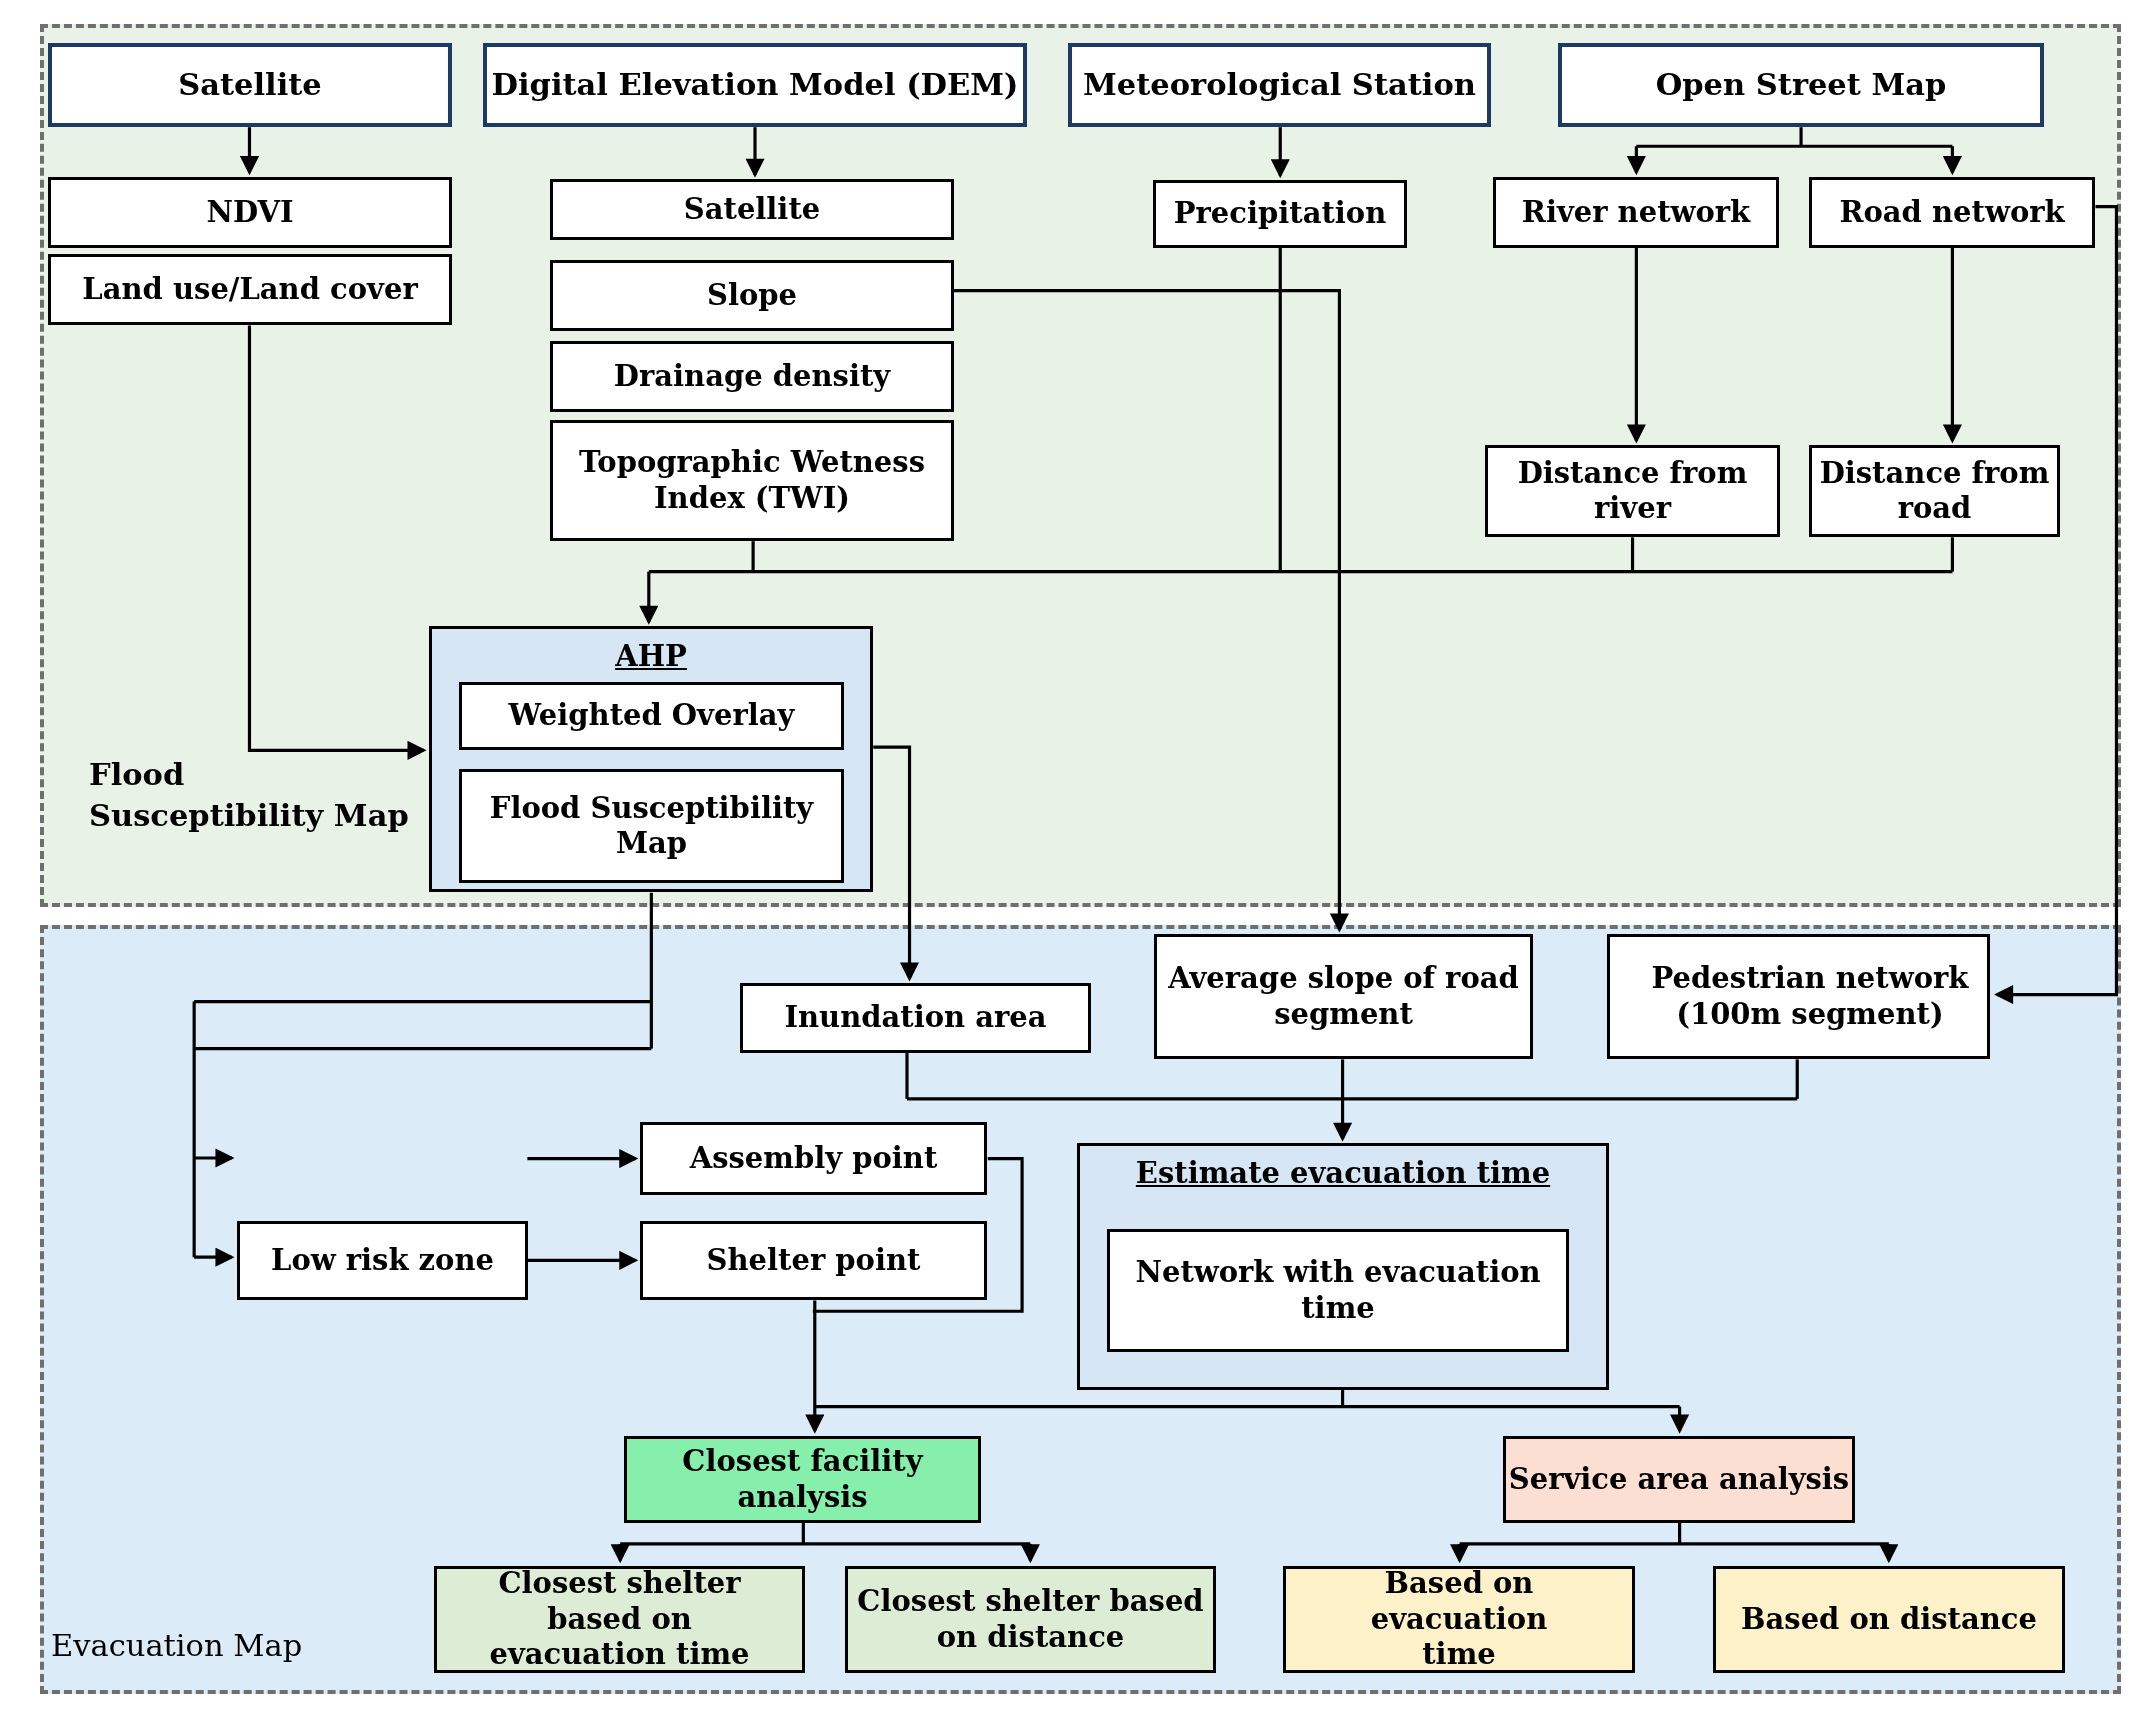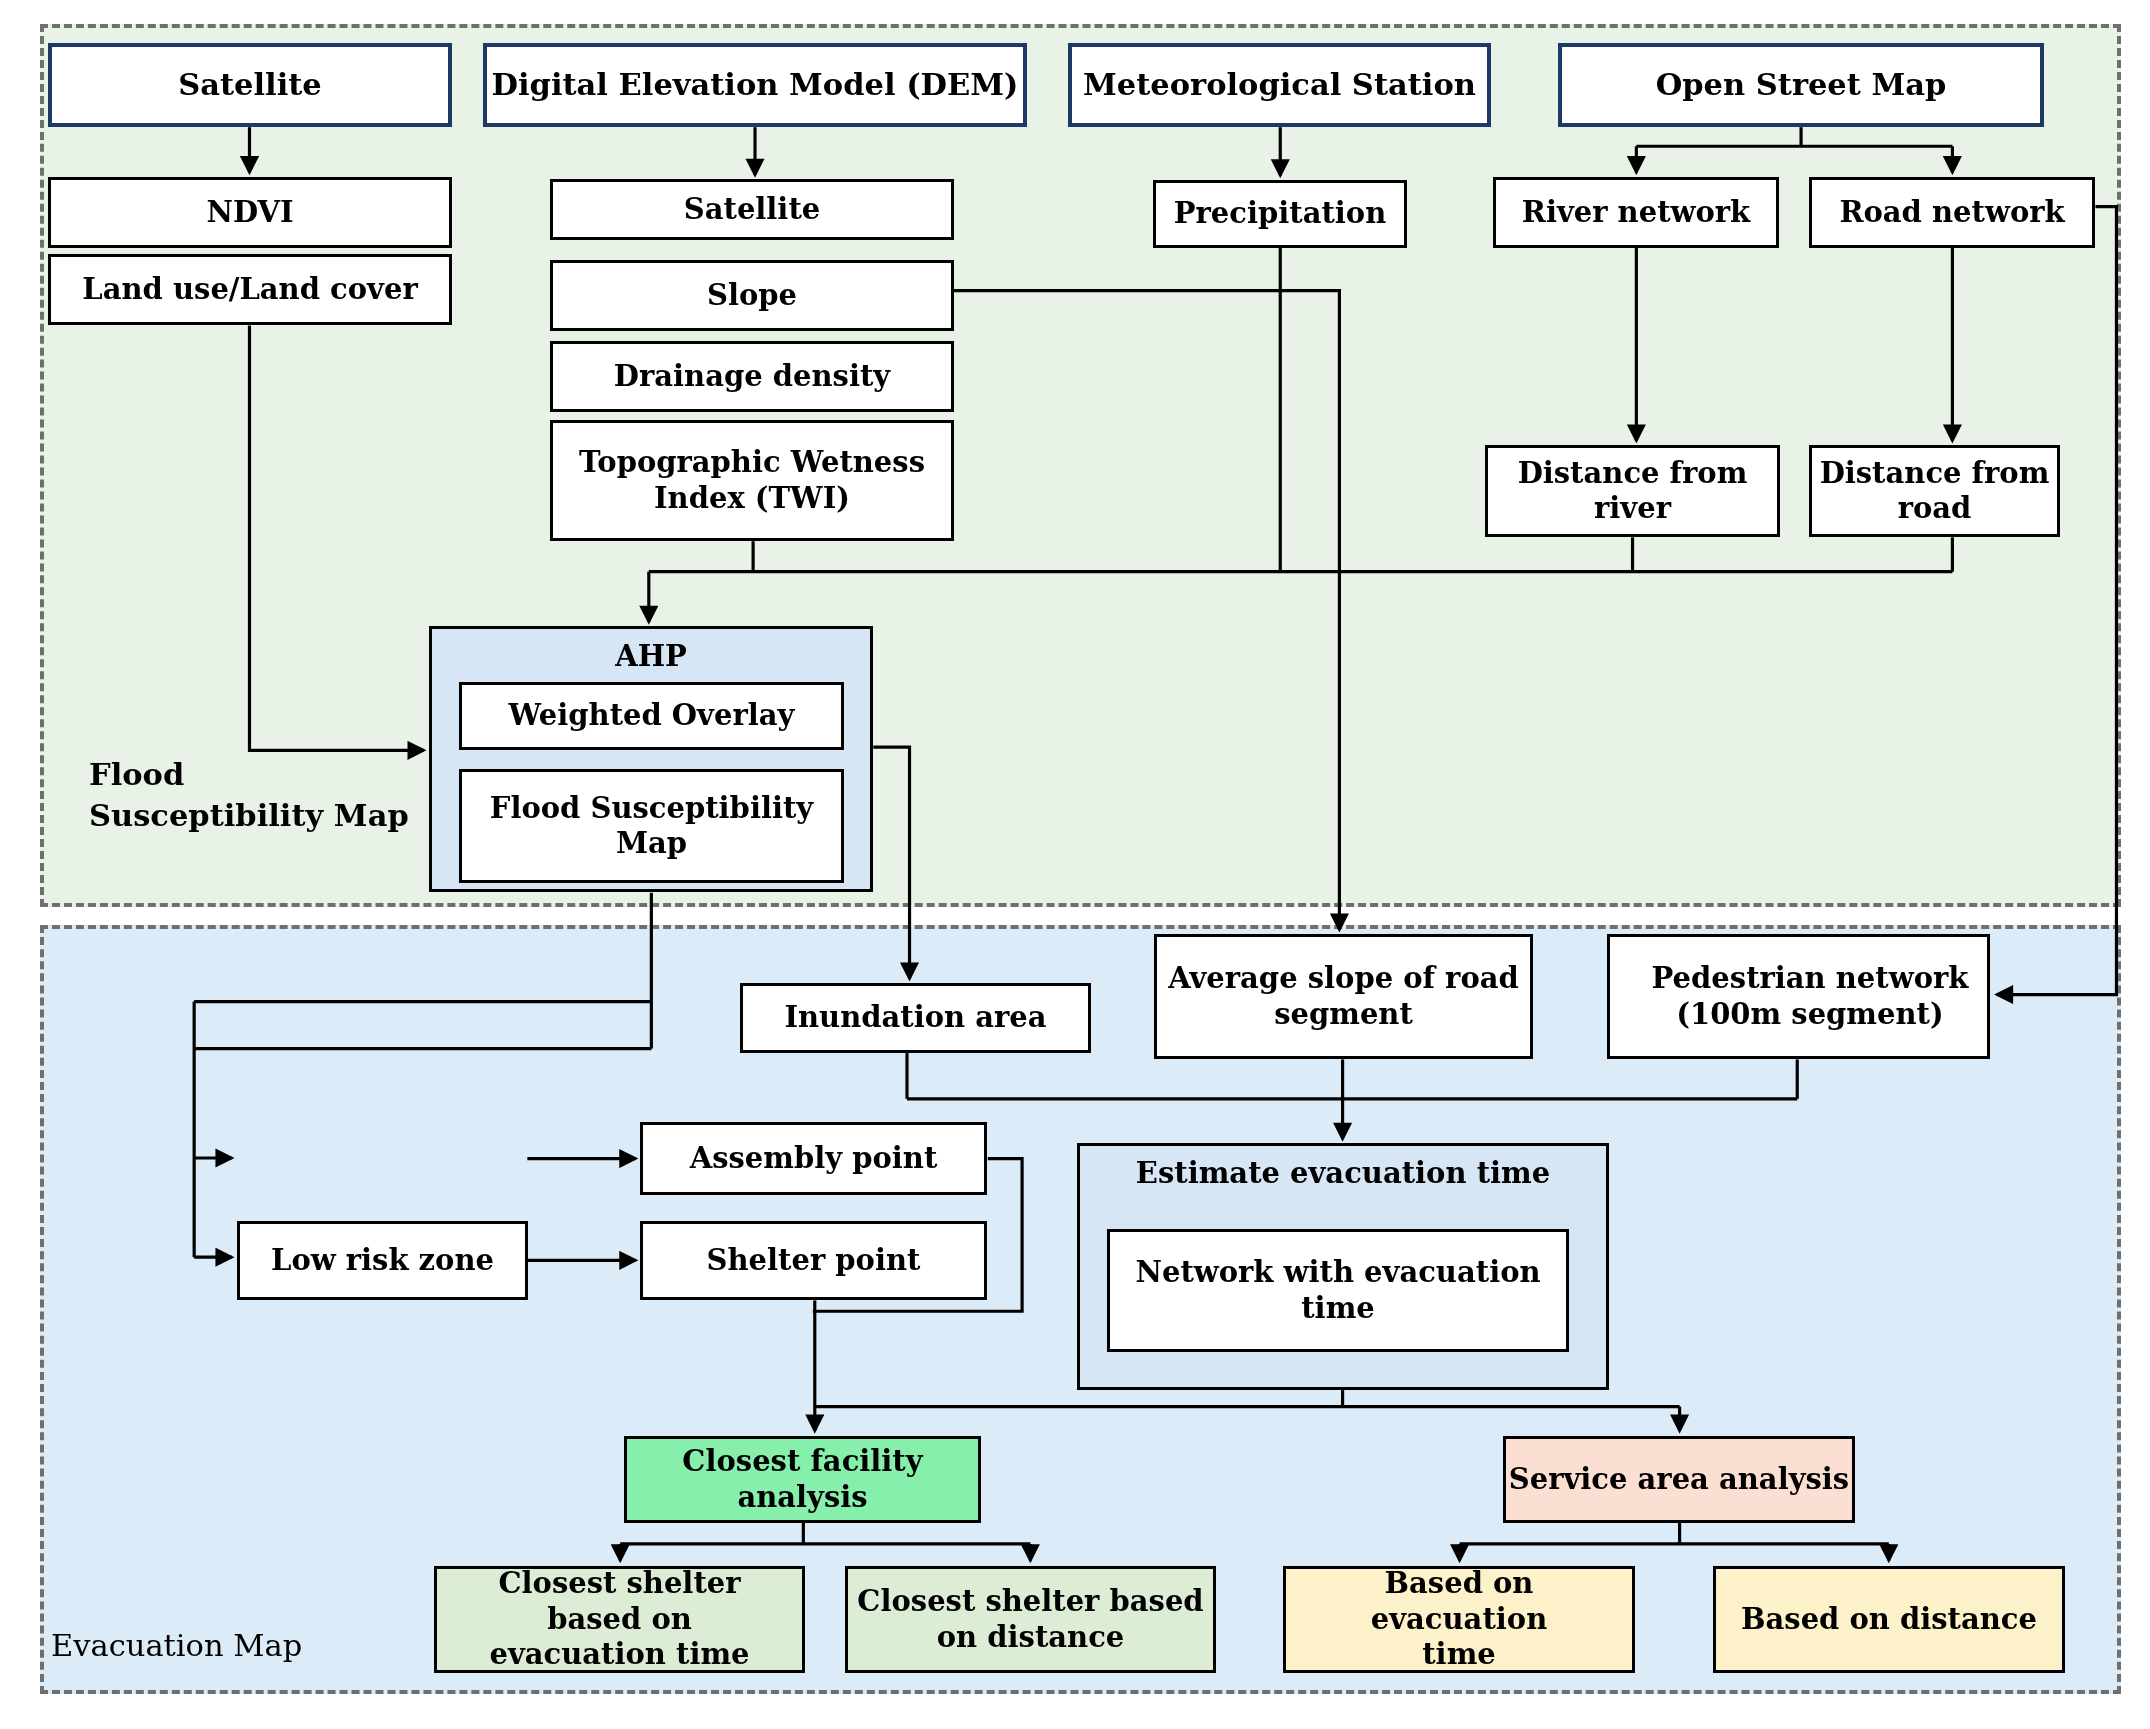--- a/index.html
+++ b/index.html
@@ -7,21 +7,21 @@
           font-family:"DejaVu Serif","Liberation Serif",serif;color:#000;}
   .region{position:absolute;border:4.5px dashed #6f6f6f;box-sizing:border-box;}
   #region-flood{left:40px;top:23.5px;width:2081px;height:883px;background:#e9f2e7;}
   #region-evac{left:40px;top:925px;width:2081px;height:769px;background:#dcebf8;}
   svg.wires{position:absolute;left:0;top:0;width:2151px;height:1729px;pointer-events:none;}
   .box{position:absolute;display:flex;align-items:center;justify-content:center;text-align:center;
        background:#ffffff;border:3.8px solid #000;box-sizing:border-box;font-weight:bold;
        font-size:29px;line-height:1.22;}
   .src{border:4.5px solid #1c3a63;font-size:30.5px;}
   .group{position:absolute;background:#d7e6f4;border:3.8px solid #000;box-sizing:border-box;}
-  .group-title{position:absolute;left:0;right:0;top:10.2px;text-align:center;font-weight:bold;font-size:29px;}
+  .group-title{position:absolute;left:0;right:0;top:10.2px;text-align:center;font-weight:bold;font-size:29px;text-decoration:underline;}
   .rlabel{position:absolute;font-size:30.5px;line-height:1.35;}
 
   
   #b-satellite{left:48px;top:43px;width:404px;height:84px;}
   #b-dem{left:483px;top:43px;width:544px;height:84px;}
   #b-met{left:1068px;top:43px;width:423px;height:84px;}
   #b-osm{left:1558px;top:43px;width:486px;height:84px;}
   #b-ndvi{left:48px;top:177px;width:404px;height:71px;}
   #b-landuse{left:48px;top:254px;width:404px;height:71px;}
   #b-elevation{left:550px;top:179px;width:404px;height:61px;}

